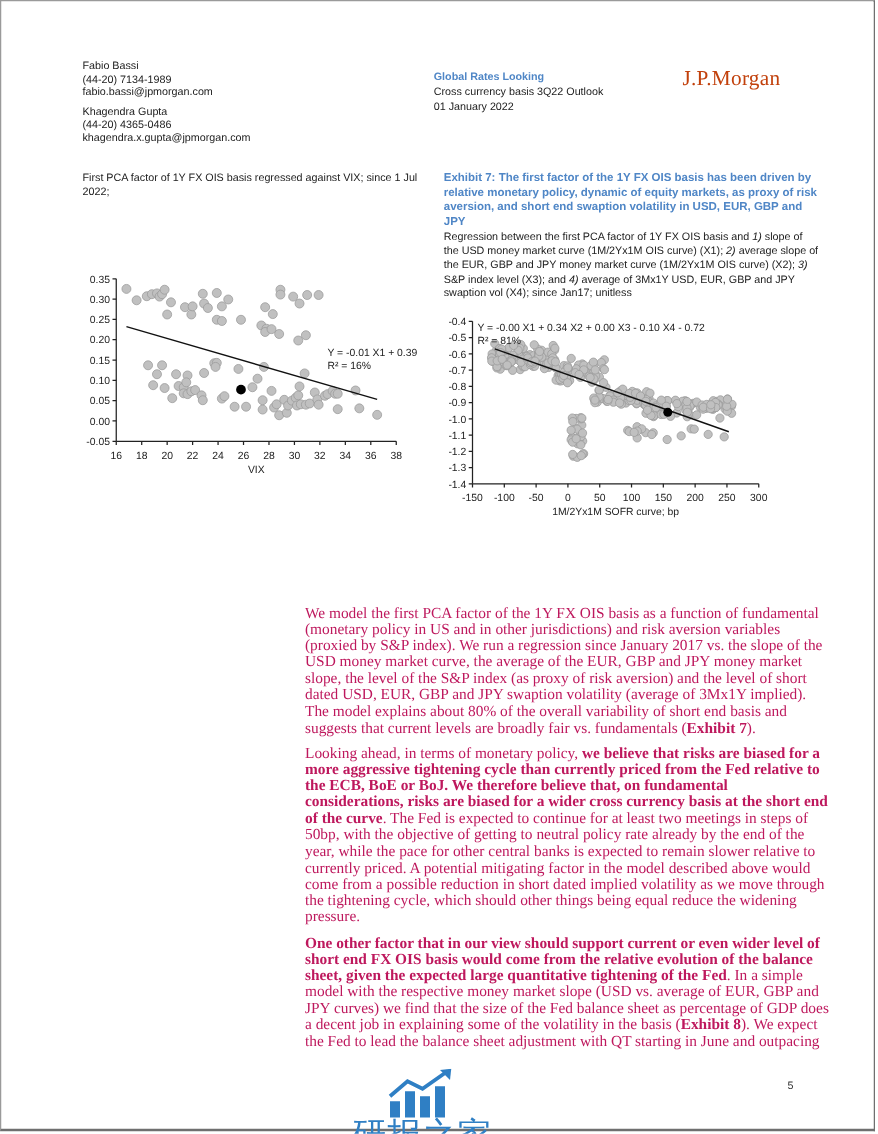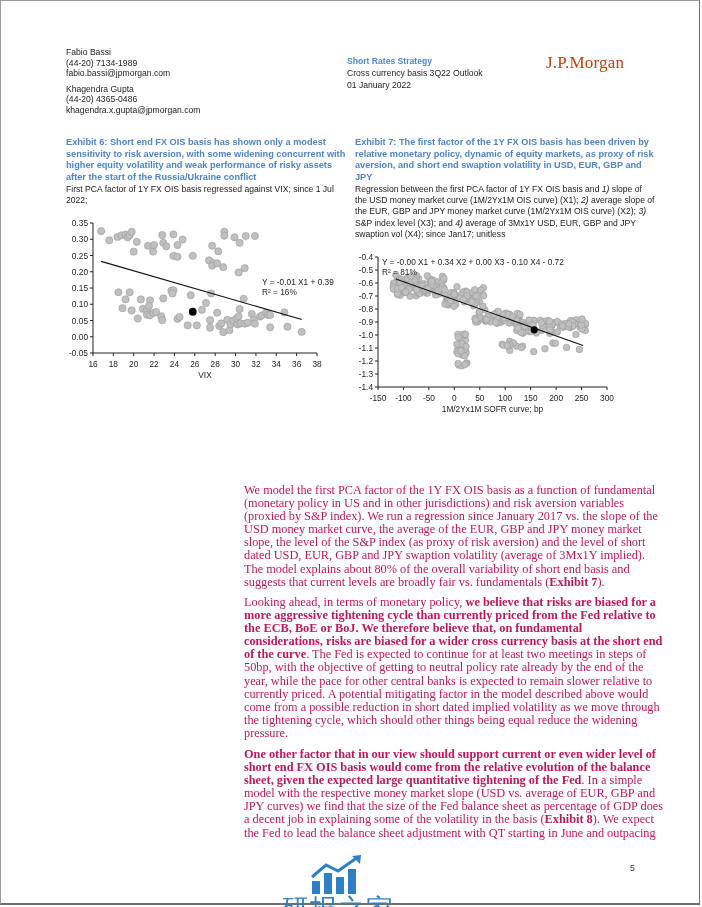--- a/index.html
+++ b/index.html
@@ -40,28 +40,27 @@
     <div>fabio.bassi@jpmorgan.com</div>
   </div>
   <div class="block">
     <div>Khagendra Gupta</div>
     <div>(44-20) 4365-0486</div>
     <div>khagendra.x.gupta@jpmorgan.com</div>
   </div>
 </div>
 
 <div class="abs hdr">
-  <div class="series">Short Rates Strategy</div>
+  <div class="series">Global Rates Looking</div>
   <div>Cross currency basis 3Q22 Outlook</div>
   <div>01 January 2022</div>
 </div>
 <div class="abs logo">J.P.Morgan</div>
 
 <div class="abs exh6">
-  <div class="exh-title">Exhibit 6: Short end FX OIS basis has shown only a modest sensitivity to risk aversion, with some widening concurrent with higher equity volatility and weak performance of risky assets after the start of the Russia/Ukraine conflict</div>
   <div class="exh-sub">First PCA factor of 1Y FX OIS basis regressed against VIX; since 1 Jul 2022;</div>
 </div>
 <svg class="chart" id="chart1" style="left:40px;top:210px;" width="300" height="180">
     <line x1="53" y1="13" x2="53" y2="143" stroke="#222" stroke-width="1"></line>
     <line x1="53" y1="143" x2="277" y2="143" stroke="#222" stroke-width="1"></line>
     <line x1="50" y1="143" x2="53" y2="143" stroke="#222"></line>
     <text x="48" y="146" text-anchor="end">-0.05</text>
     <line x1="50" y1="126.75" x2="53" y2="126.75" stroke="#222"></line>
     <text x="48" y="129.75" text-anchor="end">0.00</text>
     <line x1="50" y1="110.5" x2="53" y2="110.5" stroke="#222"></line>

